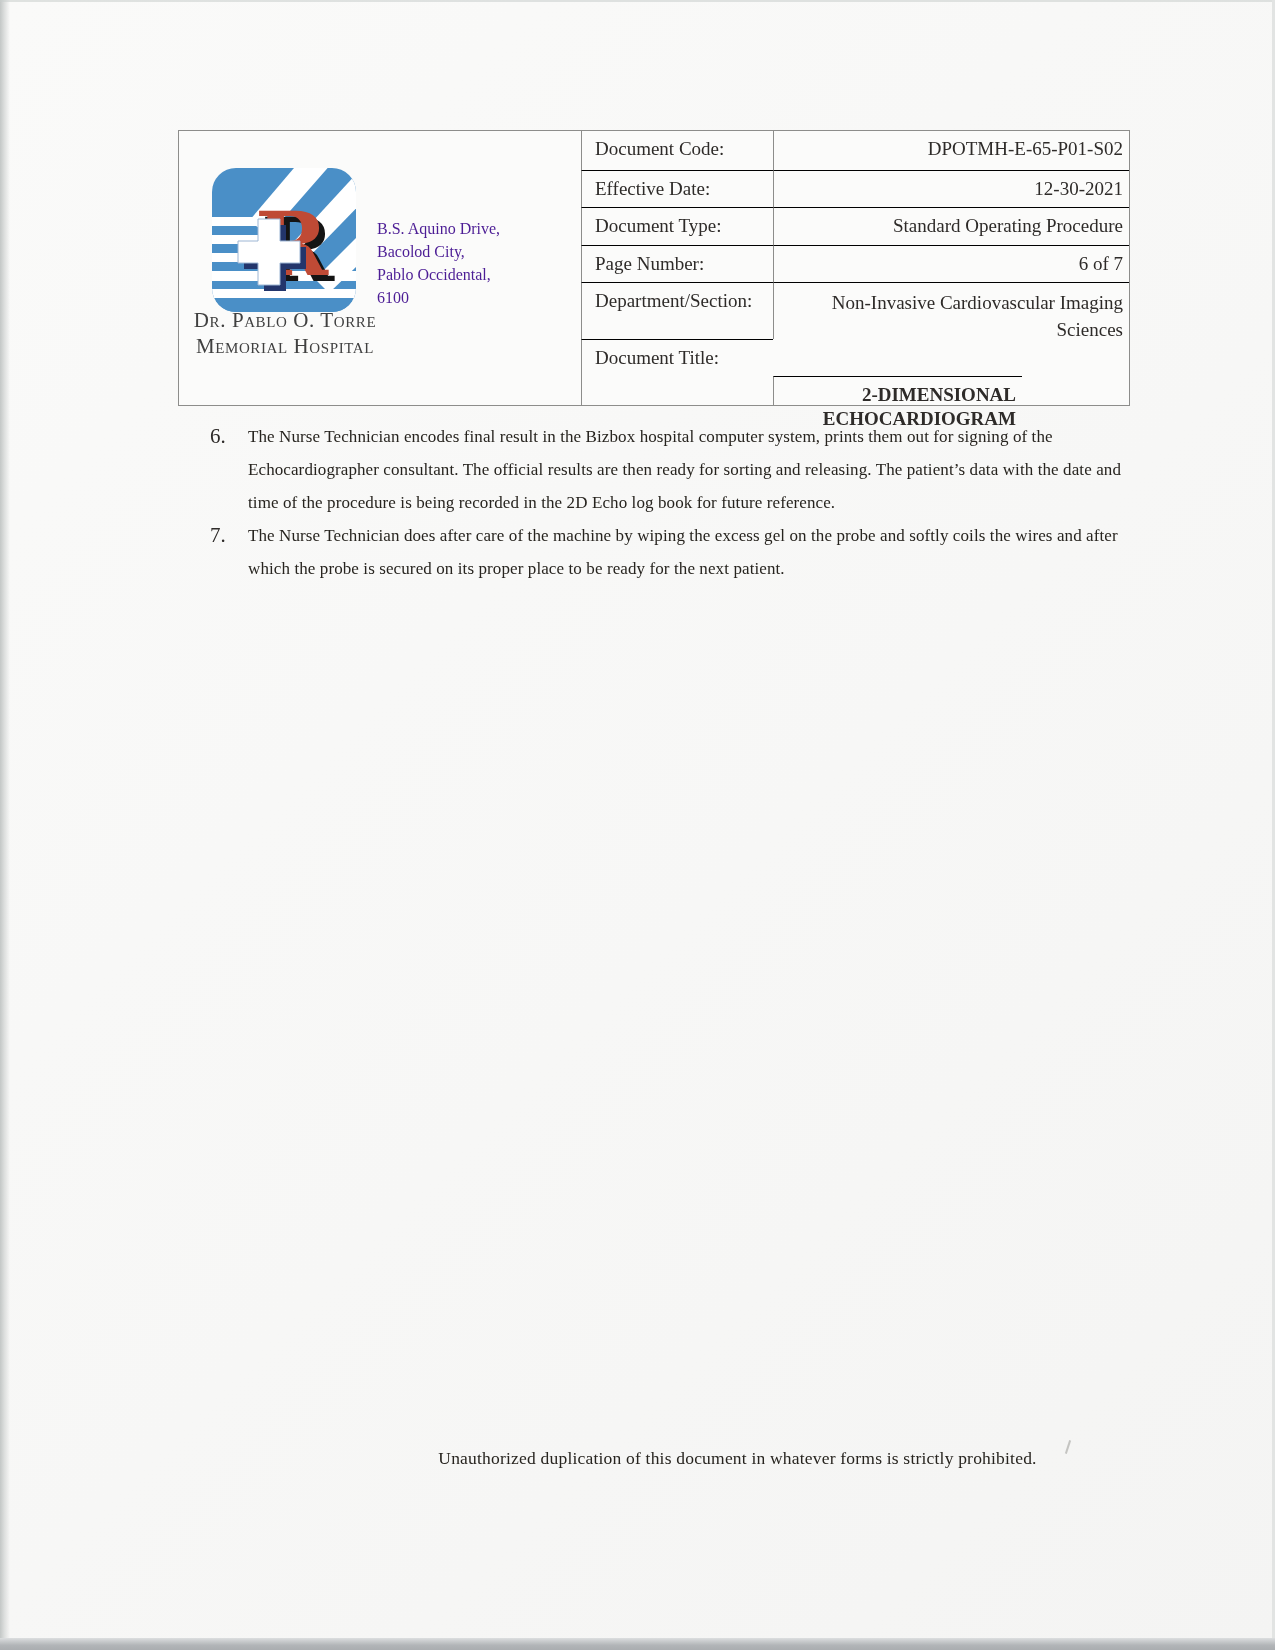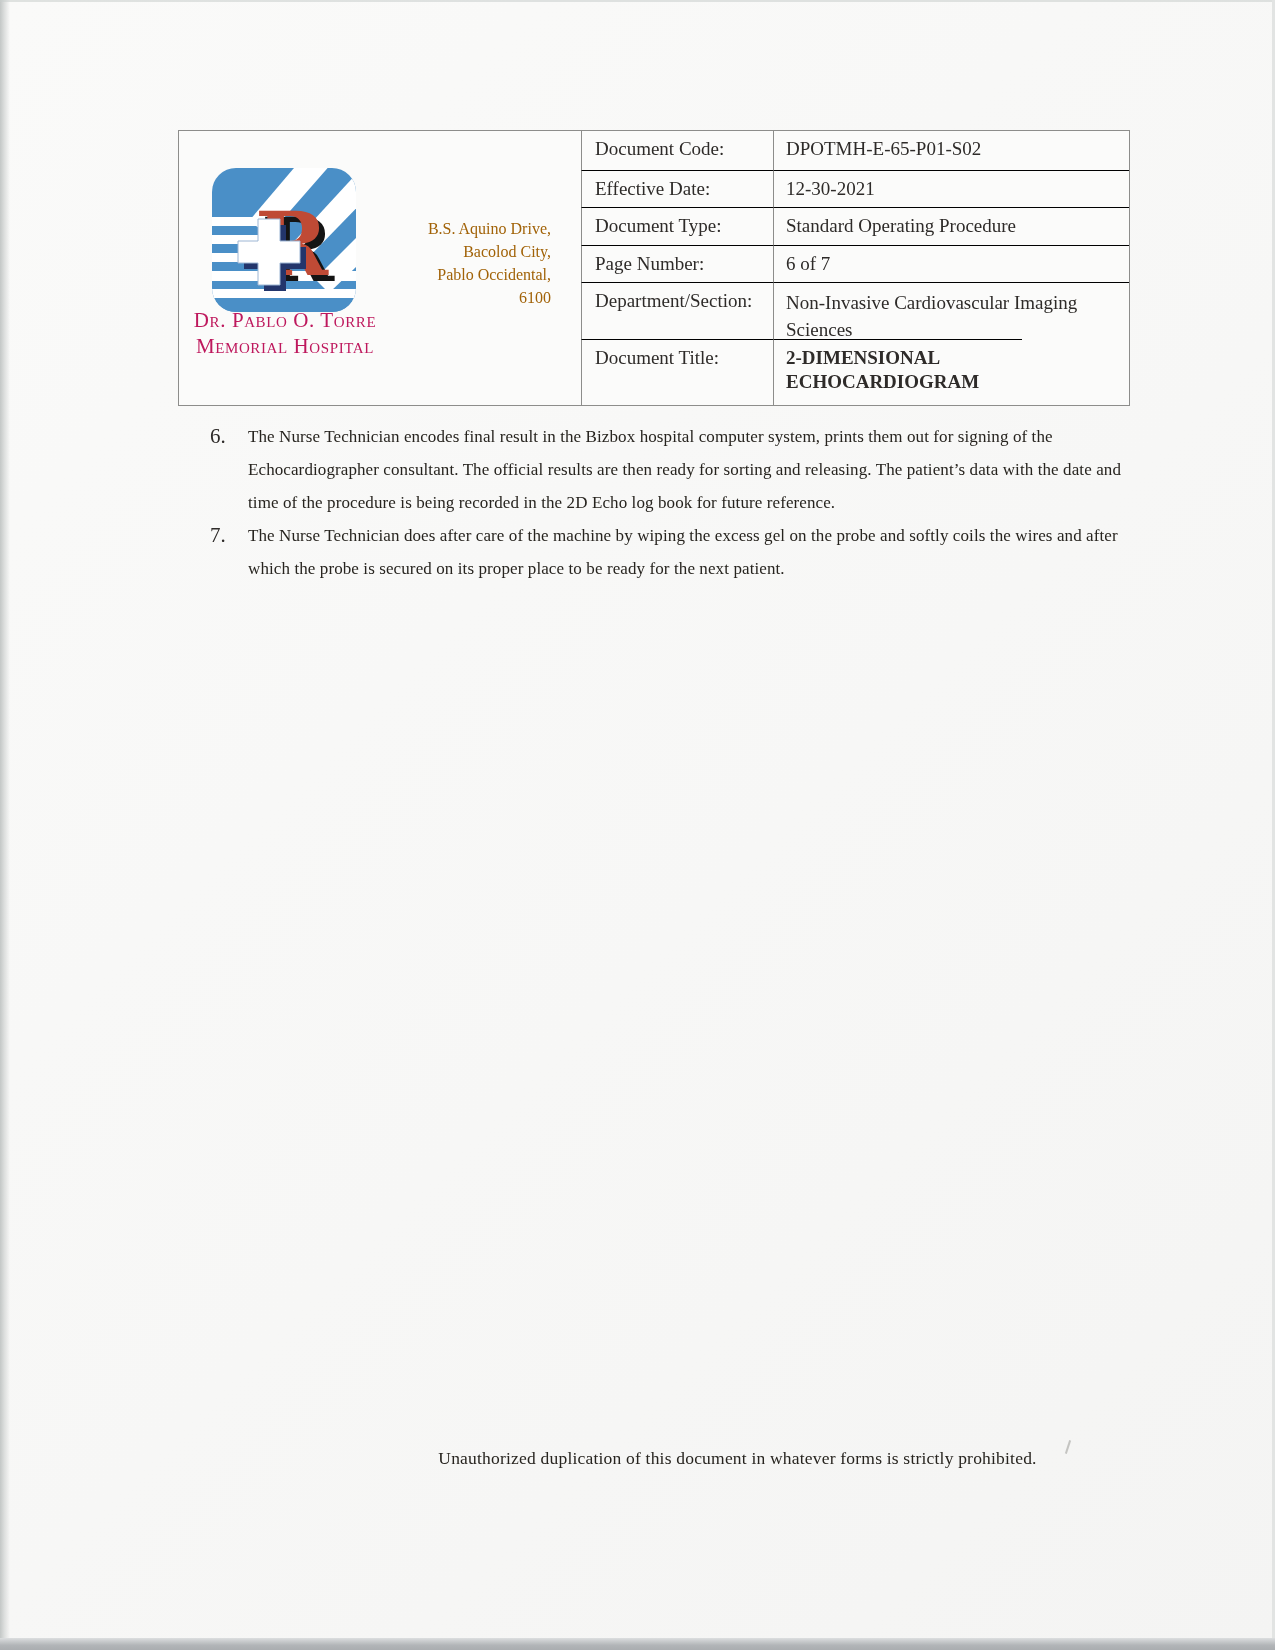--- a/index.html
+++ b/index.html
@@ -27,29 +27,29 @@
     grid-template-columns:402px 192px 356px;
     grid-template-rows:39px 37px 38px 37px 57px 66px;
     border:1px solid #8d8d8b;
     background:#fbfbfa;
     font-size:19px;
   }
   .logo-cell{grid-column:1;grid-row:1/7;position:relative;}
   .cell{border-left:1px solid #8d8d8b;border-top:1px solid #000000;
     padding:6px 6px 0 13px;line-height:24px;}
   .row1{border-top:none;}
-  .val{padding-left:12px;}
-  .title-val{font-weight:bold;max-width:230px;}
+  .val{padding-left:12px;text-align:right;}
+  .title-val{font-weight:bold;max-width:230px;margin-top:37px;}
   .dept-val{line-height:27px;}
 
   .logo-img{position:absolute;left:30px;top:34px;width:150px;height:150px;}
-  .address{position:absolute;left:198px;top:86px;width:174px;text-align:right;
-    font-size:16px;line-height:23px;color:#a16207;}
+  .address{position:absolute;left:198px;top:86px;width:174px;text-align:left;
+    font-size:16px;line-height:23px;color:#4c1d95;}
   .hosp-name{position:absolute;left:0px;top:176px;width:212px;text-align:center;
-    font-variant:small-caps;font-size:21px;line-height:26px;letter-spacing:.6px;color:#be185d;}
+    font-variant:small-caps;font-size:21px;line-height:26px;letter-spacing:.6px;color:#404040;}
 
   
   .body-list{position:absolute;left:210px;top:420px;width:918px;}
   .body-item{display:flex;margin:0 0 0 0;}
   .item-num{width:38px;flex:0 0 38px;font-size:21px;line-height:33px;}
   .item-text{flex:1;max-width:878px;font-size:17px;line-height:33px;letter-spacing:.1px;
     color:#27241f;}
 
   
   .footer{position:absolute;left:200px;top:1448px;width:1075px;text-align:center;

